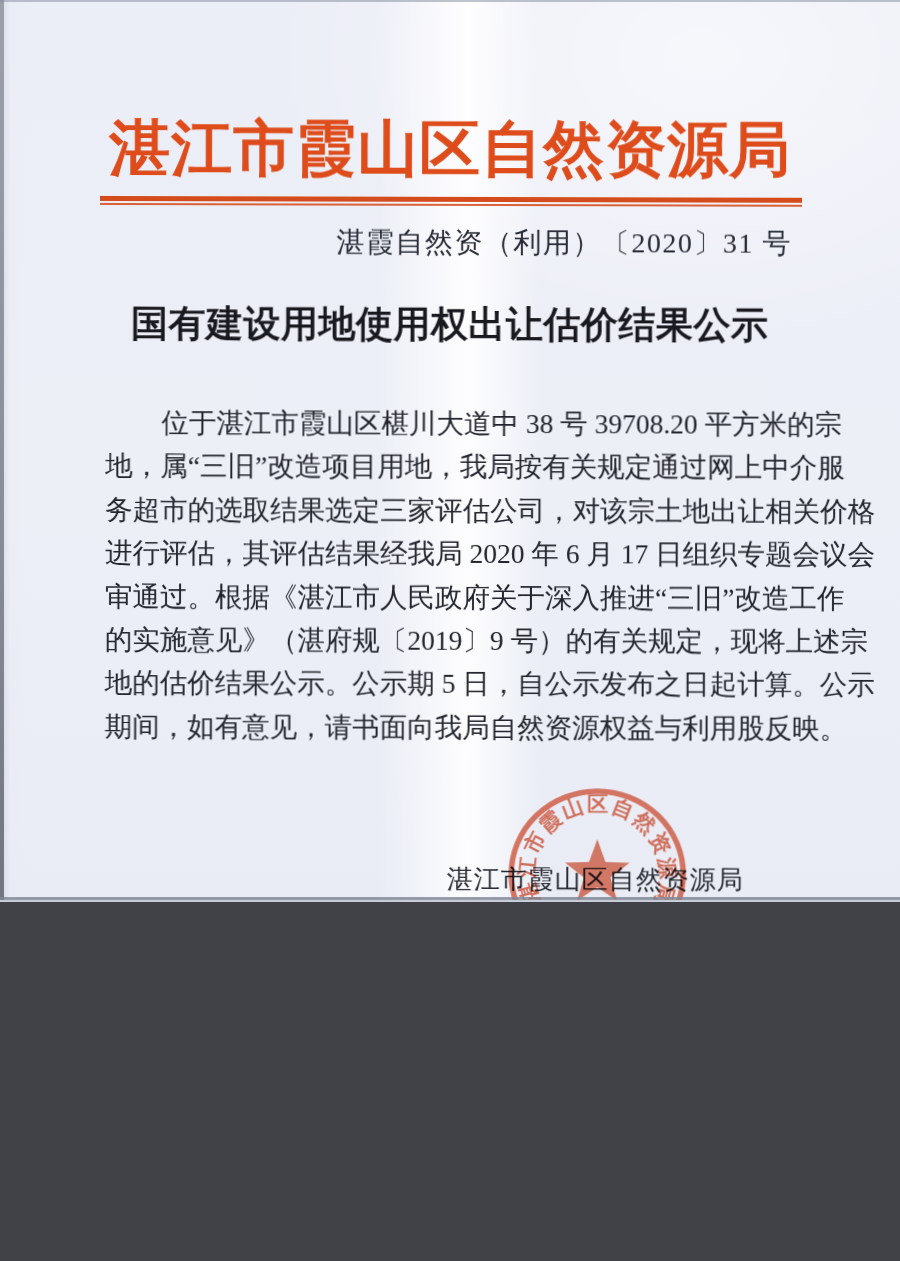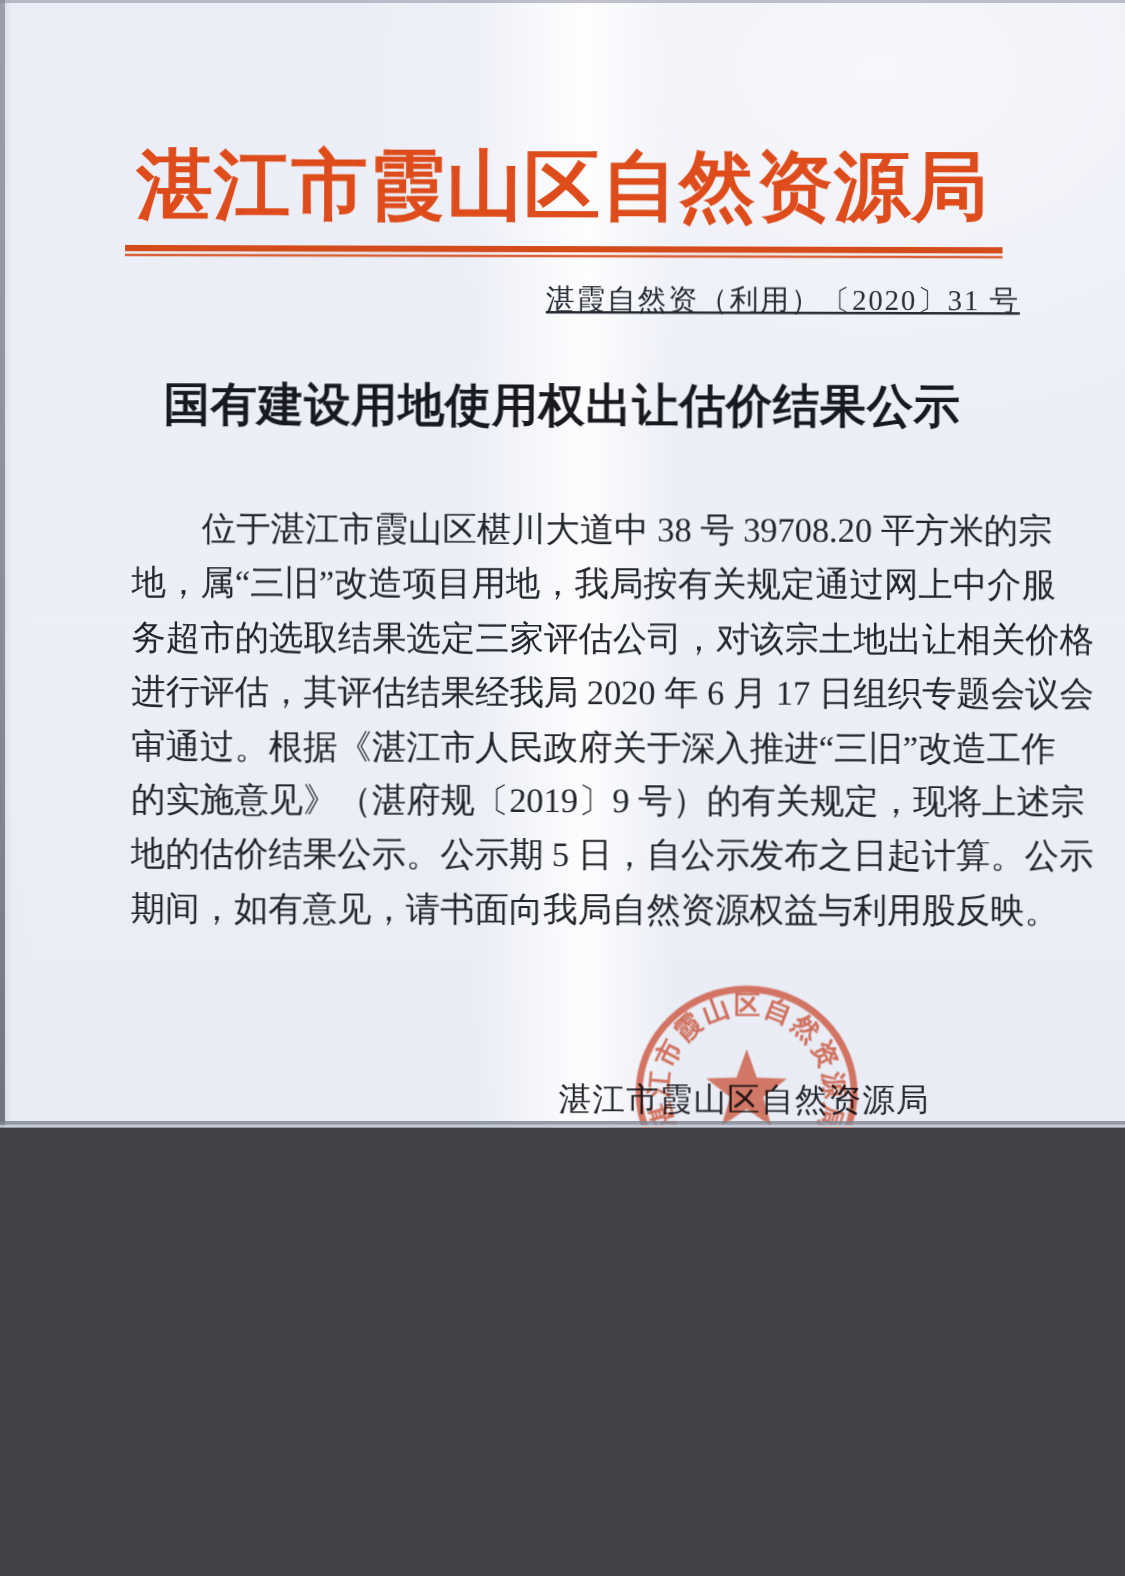--- a/index.html
+++ b/index.html
@@ -34,22 +34,22 @@
   }
   .rule{position:absolute;left:100px;width:702px;}
   .rule-top{top:196px;}
   .rule-bottom{left:104px;top:1191px;width:694px;}
   .rule .thick{height:5px;background:#d54c1c;}
   .rule .thin{height:2px;background:#d85020;opacity:.9;}
   .rule-top .thin{margin-top:2px;}
   .rule-bottom .thick{margin-top:2px;}
 
   .doc-number{
-    position:absolute;top:223px;right:84px;
-    font-size:23px;color:#262a34;letter-spacing:1.5px;white-space:nowrap;text-decoration:underline;
+    position:absolute;top:223px;right:108px;
+    font-size:28px;color:#262a34;letter-spacing:1.5px;white-space:nowrap;
   }
   .doc-title{
     position:absolute;top:299px;left:0;width:100%;
     text-align:center;font-size:37px;font-weight:bold;color:#191a20;
     letter-spacing:.5px;white-space:nowrap;
   }
   .body-text{
     position:absolute;top:401px;left:106px;width:696px;
     font-size:27.5px;color:#23252d;
   }

